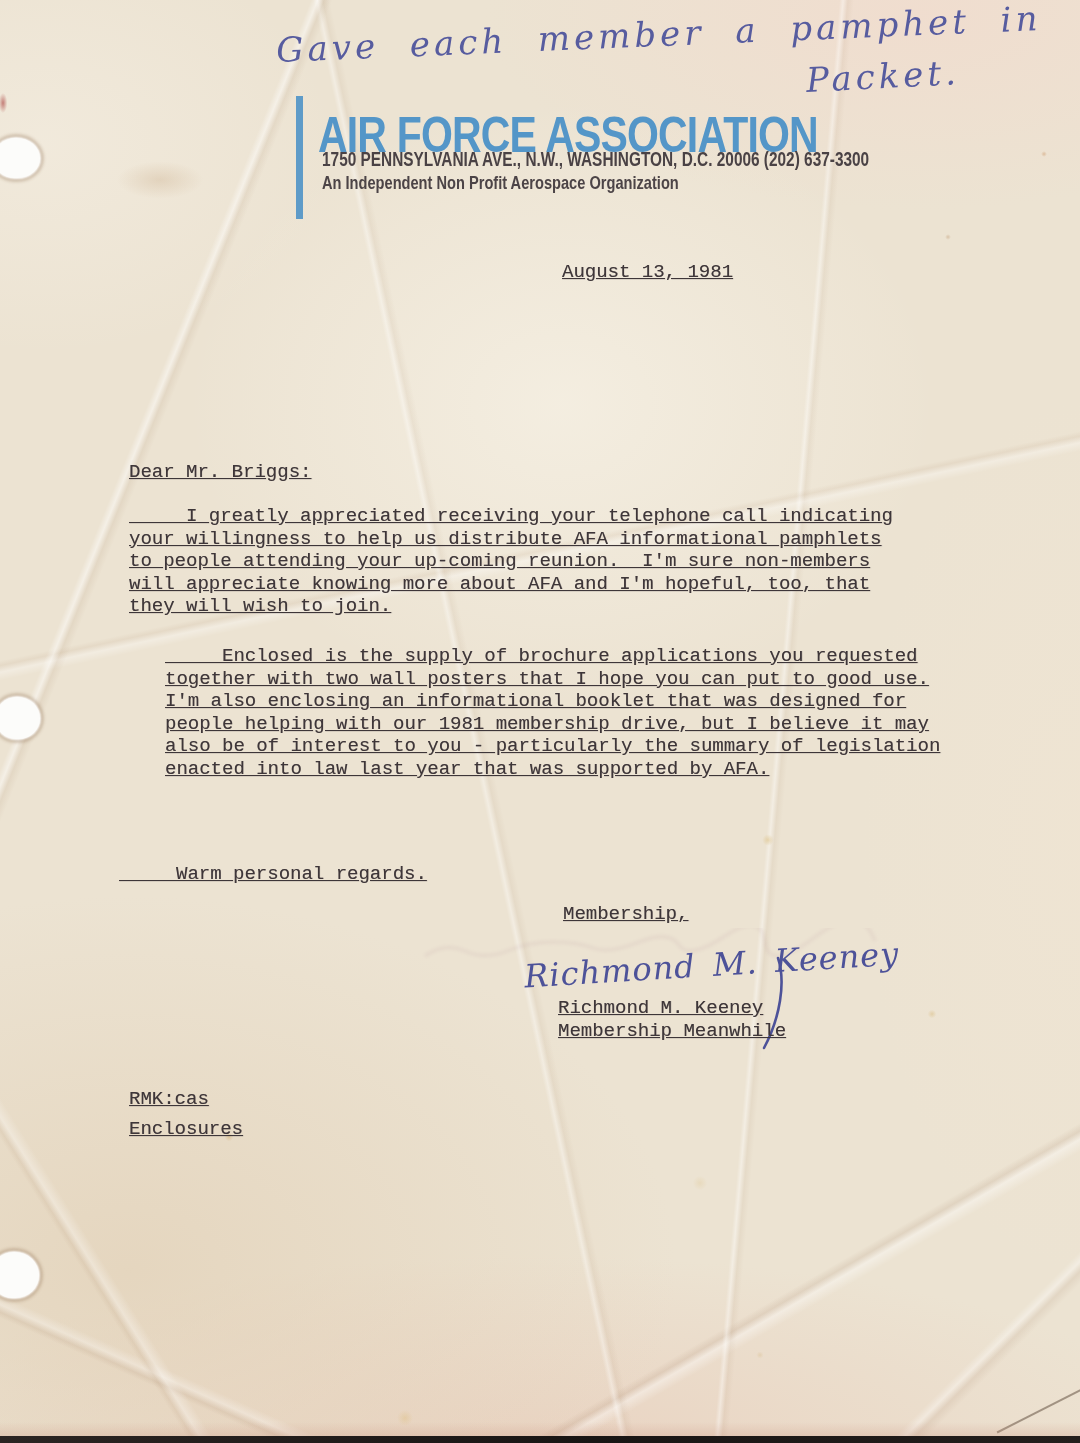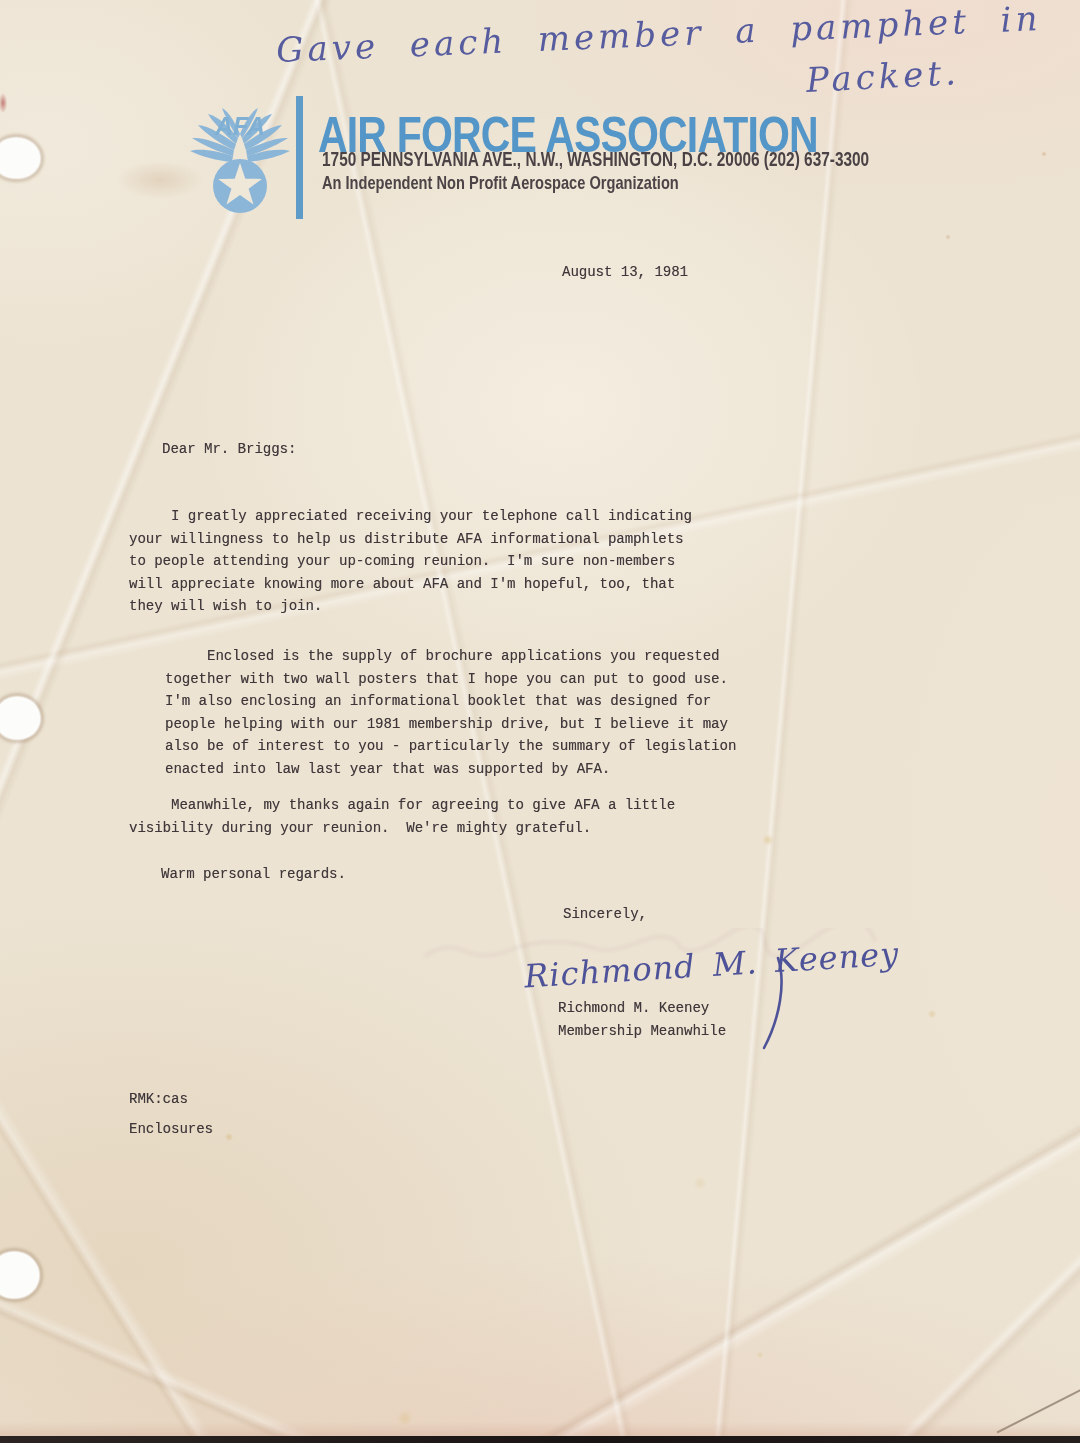--- a/index.html
+++ b/index.html
@@ -119,28 +119,29 @@
     color: #4c4447;
     transform: scaleX(0.79); transform-origin: left top;
     white-space: pre;
   }
   .lh-logo { position: absolute; left: 188px; top: 104px; }
 
   
   .typed {
     position: absolute;
     font-family: "Liberation Mono", monospace;
-    font-size: 14px; line-height: 22.6px;
+    font-size: 19px; line-height: 22.6px;
     color: #3e3639;
     white-space: pre;
     text-shadow: 0.3px 0.3px 0.4px rgba(62,54,57,0.45);
+    text-decoration: underline;
   }
   .t-date       { left: 562px; top: 261px; }
   .t-recipient  { left: 129px; top: 352px; line-height: 22px; }
-  .t-salutation { left: 129px; top: 438px; margin-left: 33px; }
+  .t-salutation { left: 129px; top: 461px; }
   .t-para1      { left: 129px; top: 505px; }
   .t-para2      { left: 129px; top: 645px; margin-left: 36px; }
   .t-para3      { left: 129px; top: 794px; }
   .t-regards    { left: 119px; top: 863px; }
   .t-closing    { left: 563px; top: 903px; }
   .t-name       { left: 558px; top: 997px; }
   .t-role       { left: 558px; top: 1020px; }
   .t-ref        { left: 129px; top: 1084px; line-height: 30px; }
 
   
@@ -164,66 +165,40 @@
   <div class="creases"></div>
   <div class="stains"></div>
 
   <div class="hole h1"></div>
   <div class="hole h2"></div>
   <div class="hole h3"></div>
 
   <div class="handnote note-l1">Gave each member a pamphet in</div>
   <div class="handnote note-l2">Packet.</div>
 
-  <div class="lh-logo">
-    <svg width="104" height="112" viewBox="0 0 104 112">
-      <g fill="#8cb6d8">
-
-        <path d="M44 58 C 30 57, 12 52, 2 47 C 12 44, 30 47, 45 52 Z"></path>
-        <path d="M45 52 C 30 48, 13 40, 4 34 C 16 33, 32 40, 46 46 Z"></path>
-        <path d="M46 46 C 32 40, 17 29, 10 21 C 22 22, 36 32, 48 40 Z"></path>
-        <path d="M48 40 C 36 30, 25 18, 20 10 C 30 12, 42 24, 50 34 Z"></path>
-        <path d="M50 34 C 43 24, 37 12, 34 4 C 41 8, 48 20, 52 30 Z"></path>
-
-        <g transform="translate(104,0) scale(-1,1)">
-          <path d="M44 58 C 30 57, 12 52, 2 47 C 12 44, 30 47, 45 52 Z"></path>
-          <path d="M45 52 C 30 48, 13 40, 4 34 C 16 33, 32 40, 46 46 Z"></path>
-          <path d="M46 46 C 32 40, 17 29, 10 21 C 22 22, 36 32, 48 40 Z"></path>
-          <path d="M48 40 C 36 30, 25 18, 20 10 C 30 12, 42 24, 50 34 Z"></path>
-          <path d="M50 34 C 43 24, 37 12, 34 4 C 41 8, 48 20, 52 30 Z"></path>
-        </g>
-
-        <circle cx="52" cy="82" r="27"></circle>
-      </g>
-      <polygon fill="#efe8d9" points="52,59 57.3,74.7 73.9,74.9 60.6,84.8 65.5,100.6 52,91 38.5,100.6 43.4,84.8 30.1,74.9 46.7,74.7"></polygon>
-      <text x="52" y="31" text-anchor="middle" font-family="Liberation Sans, sans-serif" font-weight="bold" font-style="italic" font-size="25" fill="#7fb0d4">AFA</text>
-    </svg>
-  </div>
   <div class="lh-bar"></div>
   <div class="lh-title">AIR FORCE ASSOCIATION</div>
   <div class="lh-address">1750 PENNSYLVANIA AVE., N.W., WASHINGTON, D.C. 20006 (202) 637-3300</div>
   <div class="lh-tagline">An Independent Non Profit Aerospace Organization</div>
 
   <div class="typed t-date">August 13, 1981</div>
   <div class="typed t-salutation">Dear Mr. Briggs:</div>
   <div class="typed t-para1">     I greatly appreciated receiving your telephone call indicating
 your willingness to help us distribute AFA informational pamphlets
 to people attending your up-coming reunion.  I'm sure non-members
 will appreciate knowing more about AFA and I'm hopeful, too, that
 they will wish to join.</div>
   <div class="typed t-para2">     Enclosed is the supply of brochure applications you requested
 together with two wall posters that I hope you can put to good use.
 I'm also enclosing an informational booklet that was designed for
 people helping with our 1981 membership drive, but I believe it may
 also be of interest to you - particularly the summary of legislation
 enacted into law last year that was supported by AFA.</div>
-  <div class="typed t-para3">     Meanwhile, my thanks again for agreeing to give AFA a little
-visibility during your reunion.  We're mighty grateful.</div>
   <div class="typed t-regards">     Warm personal regards.</div>
-  <div class="typed t-closing">Sincerely,</div>
+  <div class="typed t-closing">Membership,</div>
 
   <svg class="bleed" width="480" height="44">
     <defs>
         <filter id="blur1">
           <feGaussianBlur stdDeviation="1.8"></feGaussianBlur>
         </filter>
       </defs>
     <path d="M5 28 q 20 -14 40 -5 t 42 0 t 46 -9 t 40 6 t 46 -6 t 40 3 t 46 -9 t 40 6 t 50 -5 t 60 4" stroke="#a87f90" fill="none" stroke-width="4" opacity="0.18" filter="url(#blur1)"></path>
   </svg>
 

